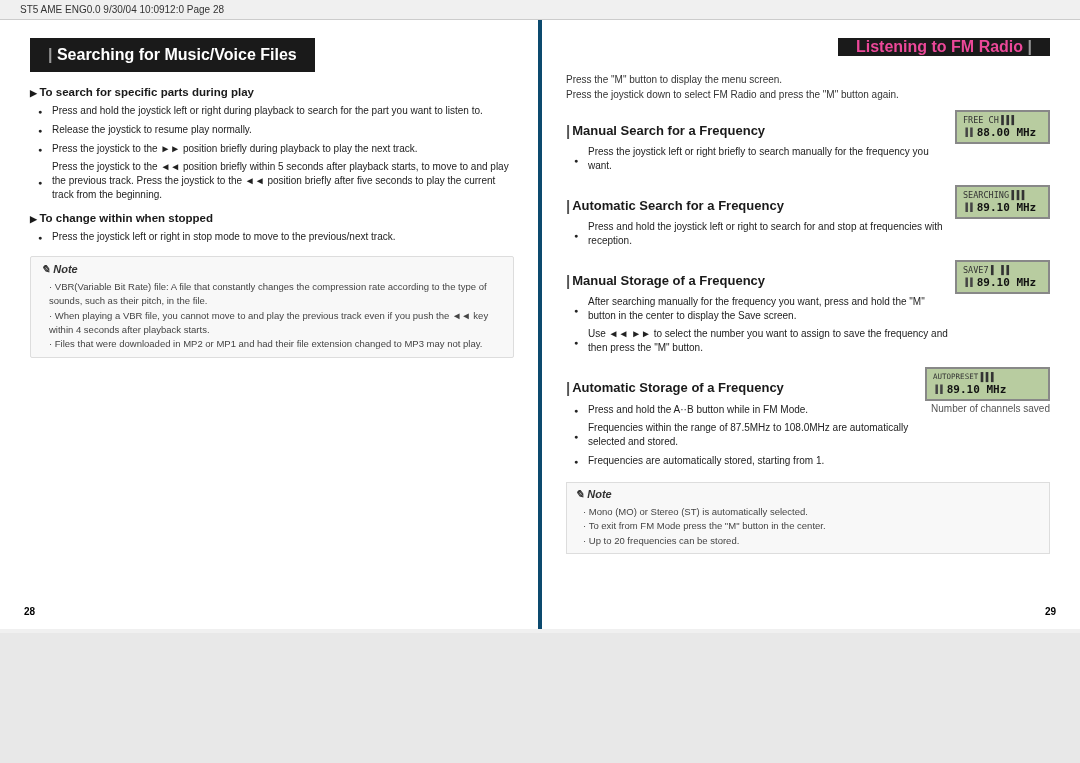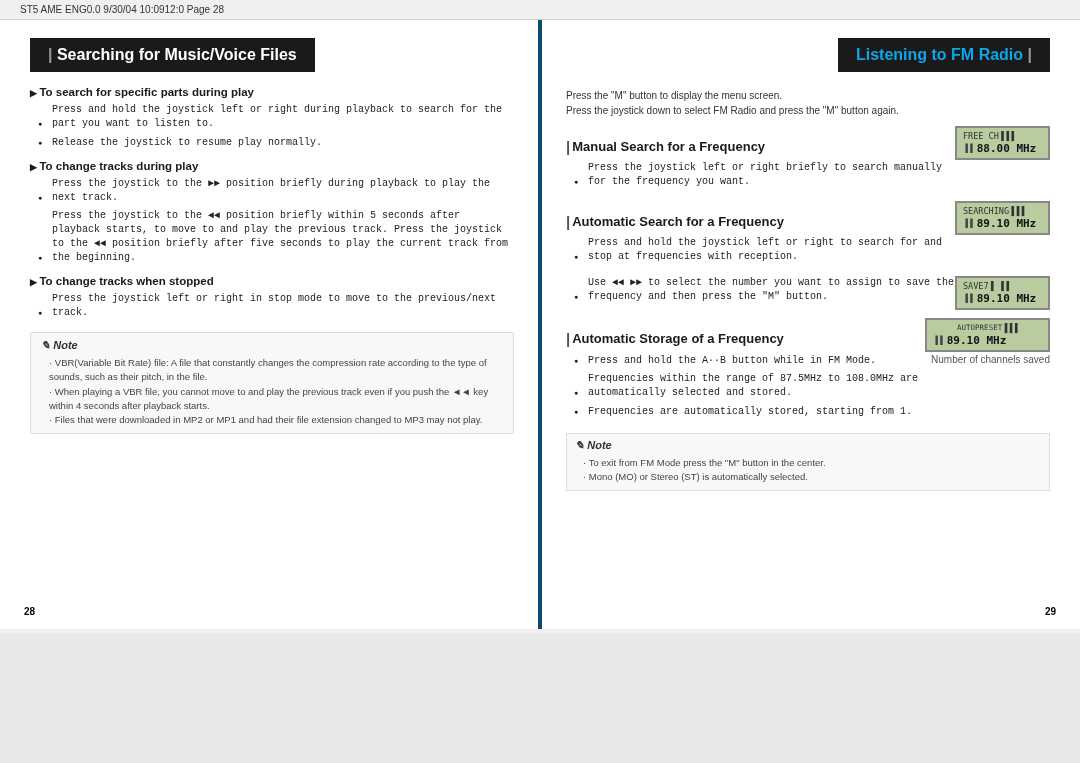--- a/index.html
+++ b/index.html
@@ -69,22 +69,22 @@
     }
 
     .right-header-container {
       display: flex;
       justify-content: flex-end;
       margin-bottom: 16px;
     }
 
     .right-header {
       background: #1a1a1a;
-      color: #0ea5e9;
-      padding: 8px 18px;
+      color: #ec4899;
+      padding: 0 18px;
       font-size: 16px;
       font-weight: bold;
       display: inline-block;
     }
 
     .right-header::after {
       content: ' |';
       color: #999;
     }
 
@@ -115,27 +115,26 @@
     }
 
     .subsection-title::before {
       content: '▶ ';
       font-size: 9px;
     }
 
     
     .bullet-item {
       display: flex;
-      align-items: flex-end;
+      align-items: center;
       margin-bottom: 4px;
       font-size: 10px;
       color: #222;
       line-height: 1.4;
       padding-left: 8px;
-      font-family: Liberation Mono, monospace;
     }
 
     .bullet-dot {
       min-width: 10px;
       margin-right: 4px;
       margin-top: 1px;
     }
 
     .bullet-dot::before {
       content: '●';
@@ -279,31 +278,30 @@
       <div class="subsection-title">To search for specific parts during play</div>
       <div class="bullet-item">
         <span class="bullet-dot"></span>
         <span>Press and hold the joystick left or right during playback to search for the part you want to listen to.</span>
       </div>
       <div class="bullet-item">
         <span class="bullet-dot"></span>
         <span>Release the joystick to resume play normally.</span>
       </div>
 
-      <div class="subsection-title">To change tracks during play</div>
       <div class="bullet-item">
         <span class="bullet-dot"></span>
         <span>Press the joystick to the ►► position briefly during playback to play the next track.</span>
       </div>
       <div class="bullet-item">
         <span class="bullet-dot"></span>
         <span>Press the joystick to the ◄◄ position briefly within 5 seconds after playback starts, to move to and play the previous track. Press the joystick to the ◄◄ position briefly after five seconds to play the current track from the beginning.</span>
       </div>
 
-      <div class="subsection-title">To change tracks when stopped</div>
+      <div class="subsection-title">To change within when stopped</div>
       <div class="bullet-item">
         <span class="bullet-dot"></span>
         <span>Press the joystick left or right in stop mode to move to the previous/next track.</span>
       </div>
 
       <div class="note-section">
         <div class="note-title">
           <span>Note</span>
         </div>
         <div class="note-item">· VBR(Variable Bit Rate) file: A file that constantly changes the compression rate according to the type of sounds, such as their pitch, in the file.</div>
@@ -364,20 +362,25 @@
             <div class="display-row2">
               <span class="display-icon-small">▐▐</span>
               <span class="display-freq">89.10 MHz</span>
             </div>
           </div>
         </div>
       </div>
 
       <div class="section-with-display">
         <div class="section-content">
+          <div class="section-title">Manual Storage of a Frequency</div>
+          <div class="bullet-item">
+            <span class="bullet-dot"></span>
+            <span>After searching manually for the frequency you want, press and hold the "M" button in the center to display the Save screen.</span>
+          </div>
           <div class="bullet-item">
             <span class="bullet-dot"></span>
             <span>Use ◄◄ ►► to select the number you want to assign to save the frequency and then press the "M" button.</span>
           </div>
         </div>
         <div class="display-box-container">
           <div class="display-box">
             <div class="display-row1">
               <span>SAVE7</span>
               <span>▐ ▐▐</span>
@@ -402,37 +405,38 @@
             <span>Frequencies within the range of 87.5MHz to 108.0MHz are automatically selected and stored.</span>
           </div>
           <div class="bullet-item">
             <span class="bullet-dot"></span>
             <span>Frequencies are automatically stored, starting from 1.</span>
           </div>
         </div>
         <div class="display-box-container">
           <div class="display-box">
             <div class="display-row1">
-              <span style="font-size:7.5px;margin-left:24px;">AUTOPRESET</span>
+              <span style="font-size:7.5px;">AUTOPRESET</span>
               <span>▐▐▐</span>
             </div>
             <div class="display-row2">
               <span class="display-icon-small">▐▐</span>
               <span class="display-freq">89.10 MHz</span>
             </div>
           </div>
           <div class="number-channels-note">Number of channels saved</div>
         </div>
       </div>
 
       <div class="right-note">
         <div class="note-title">
           <span>Note</span>
         </div>
+        <div class="note-item">· Mono (MO) or Stereo (ST) is automatically selected.</div>
         <div class="note-item">· To exit from FM Mode press the "M" button in the center.</div>
-        <div class="note-item">· Mono (MO) or Stereo (ST) is automatically selected.</div>
+        <div class="note-item">· Up to 20 frequencies can be stored.</div>
       </div>
 
       <div class="page-number-right">29</div>
     </div>
 
   </div>
 </div>
 
 </body></html>

